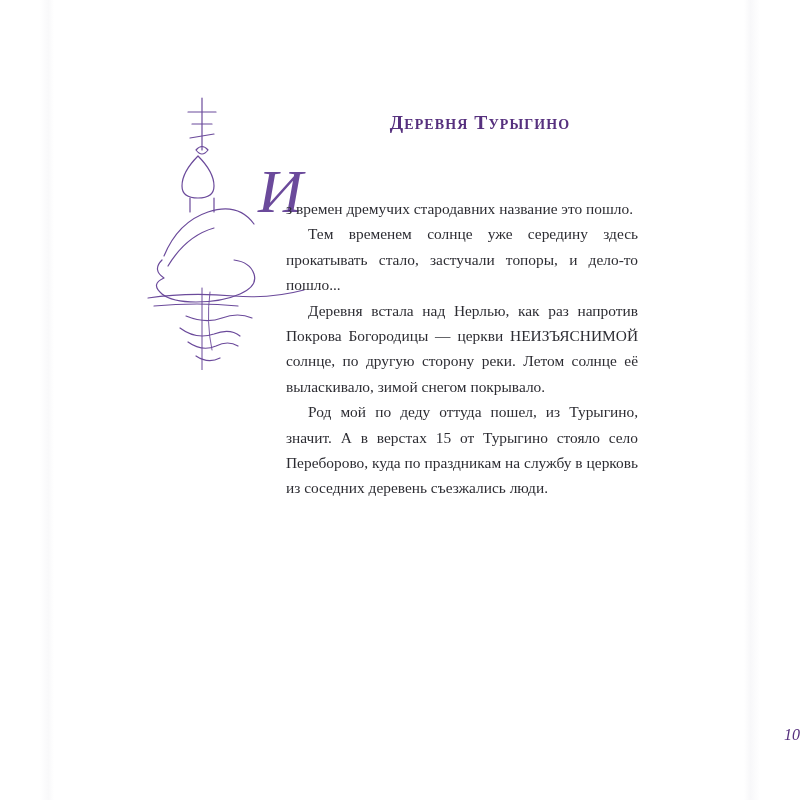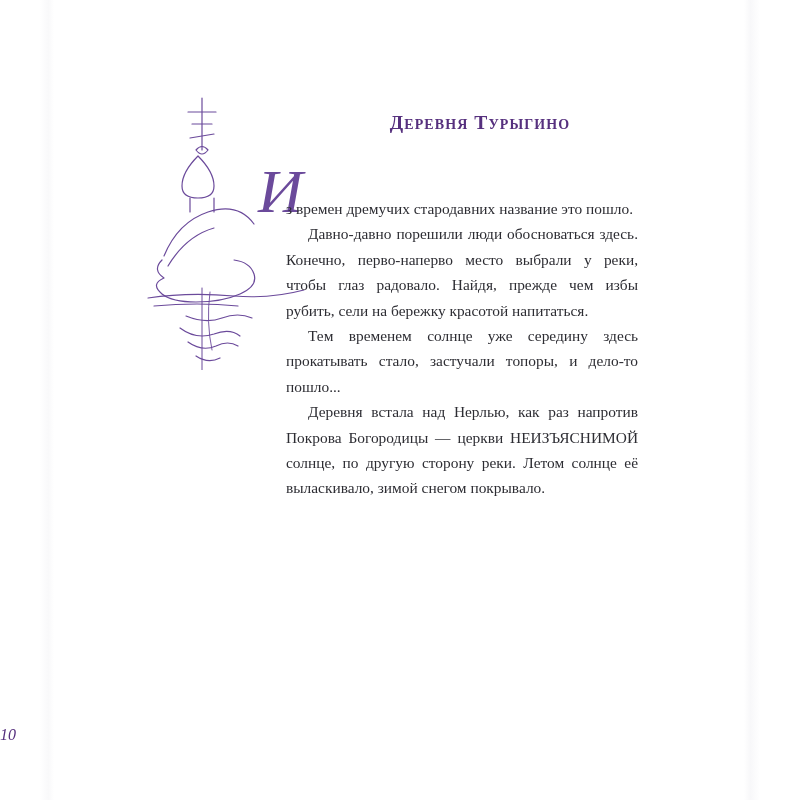--- a/index.html
+++ b/index.html
@@ -102,21 +102,21 @@
   }
   .body-text p.first-line {
     text-indent: 28px;
   }
 
   .folio {
     position: absolute;
     left: 0;
     top: 726px;
     width: 800px;
-    text-align: left;
+    text-align: right;
     color: #56307e;
     font-family: "Liberation Serif", serif;
     font-style: italic;
     font-size: 16px;
   }
 </style>
 </head>
 <body>
 
 <div class="page">
@@ -156,21 +156,21 @@
         <path d="M56 276 q12 8 24 2"></path>
         <path d="M62 208 L62 290" stroke-width="1"></path>
         <path d="M70 212 q-4 30 2 58" stroke-width="0.9"></path>
       </svg>
     </div>
 
     <div class="drop-cap">И</div>
 
     <div class="body-text">
       <p class="first-line" style="text-indent: 0px; margin-left: 0px;">з времен дремучих стародавних название это пошло.</p>
-      <p class="indent">Давно-давно порешили люди обосноваться здесь. Конечно, перво-наперво место выбрали у реки, чтобы глаз радовало. Найдя, прежде чем избы рубить, сели на бережку красотой напитаться.</p>
       <p class="indent">Тем временем солнце уже середину здесь прокатывать стало, застучали топоры, и дело-то пошло...</p>
       <p class="indent">Деревня встала над Нерлью, как раз напротив Покрова Богородицы — церкви НЕИЗЪЯСНИМОЙ солнце, по другую сторону реки. Летом солнце её выласкивало, зимой снегом покрывало.</p>
+      <p class="indent">Род мой по деду оттуда пошел, из Турыгино, значит. А в верстах 15 от Турыгино стояло село Переборово, куда по праздникам на службу в церковь из соседних деревень съезжались люди.</p>
     </div>
 
     <div class="folio">10</div>
 
   </div>
 </div>
 
 </body></html>

